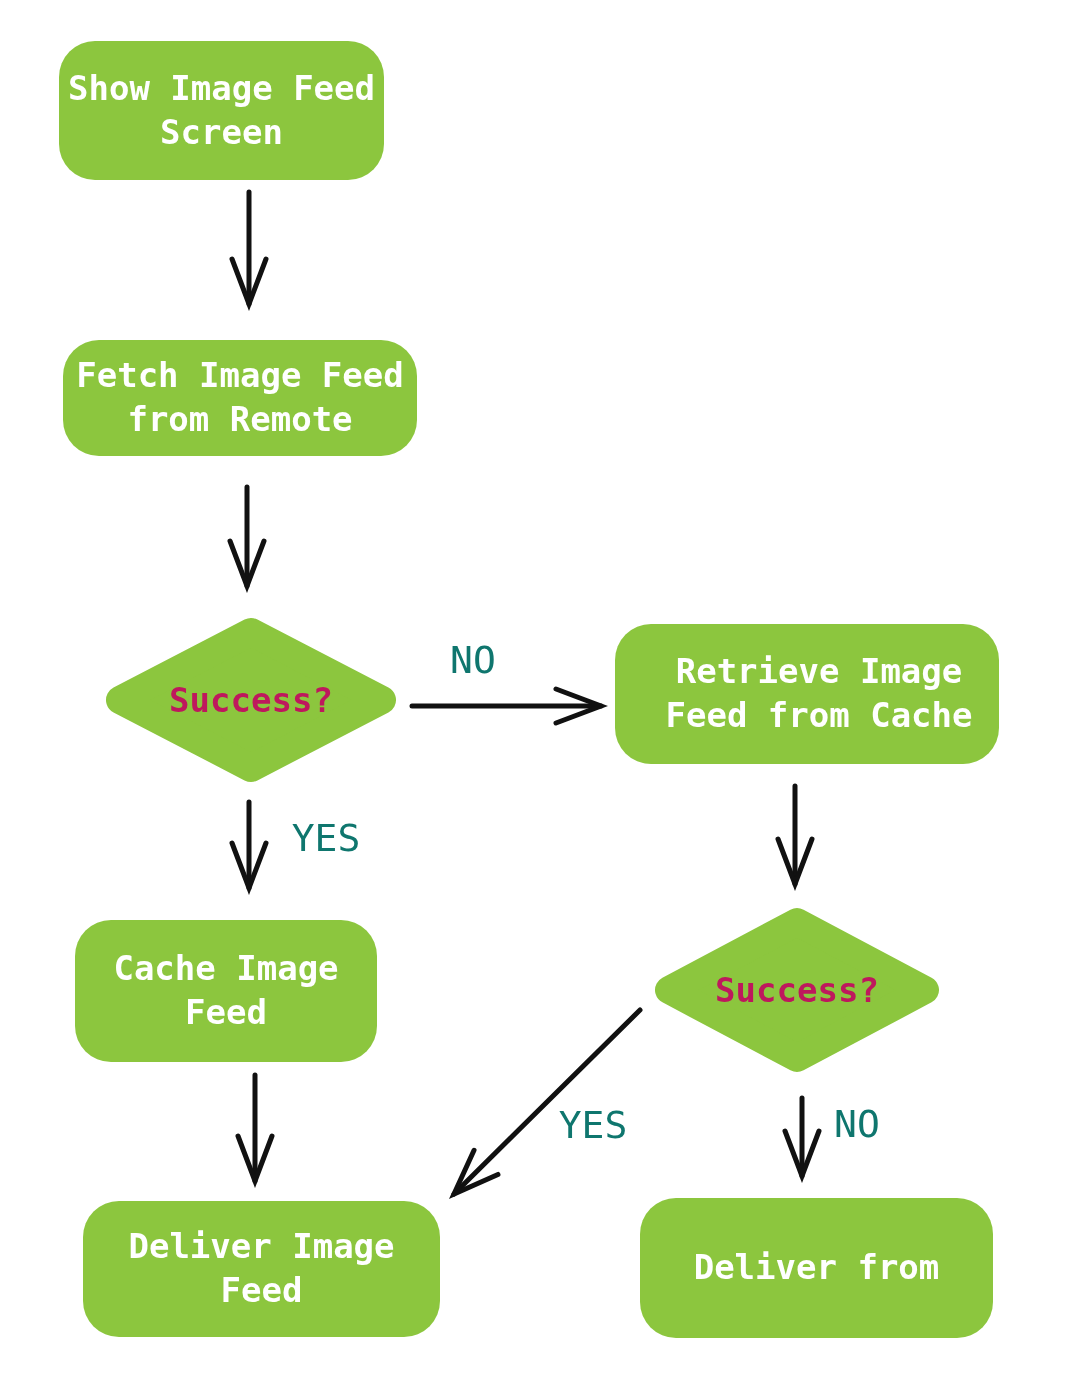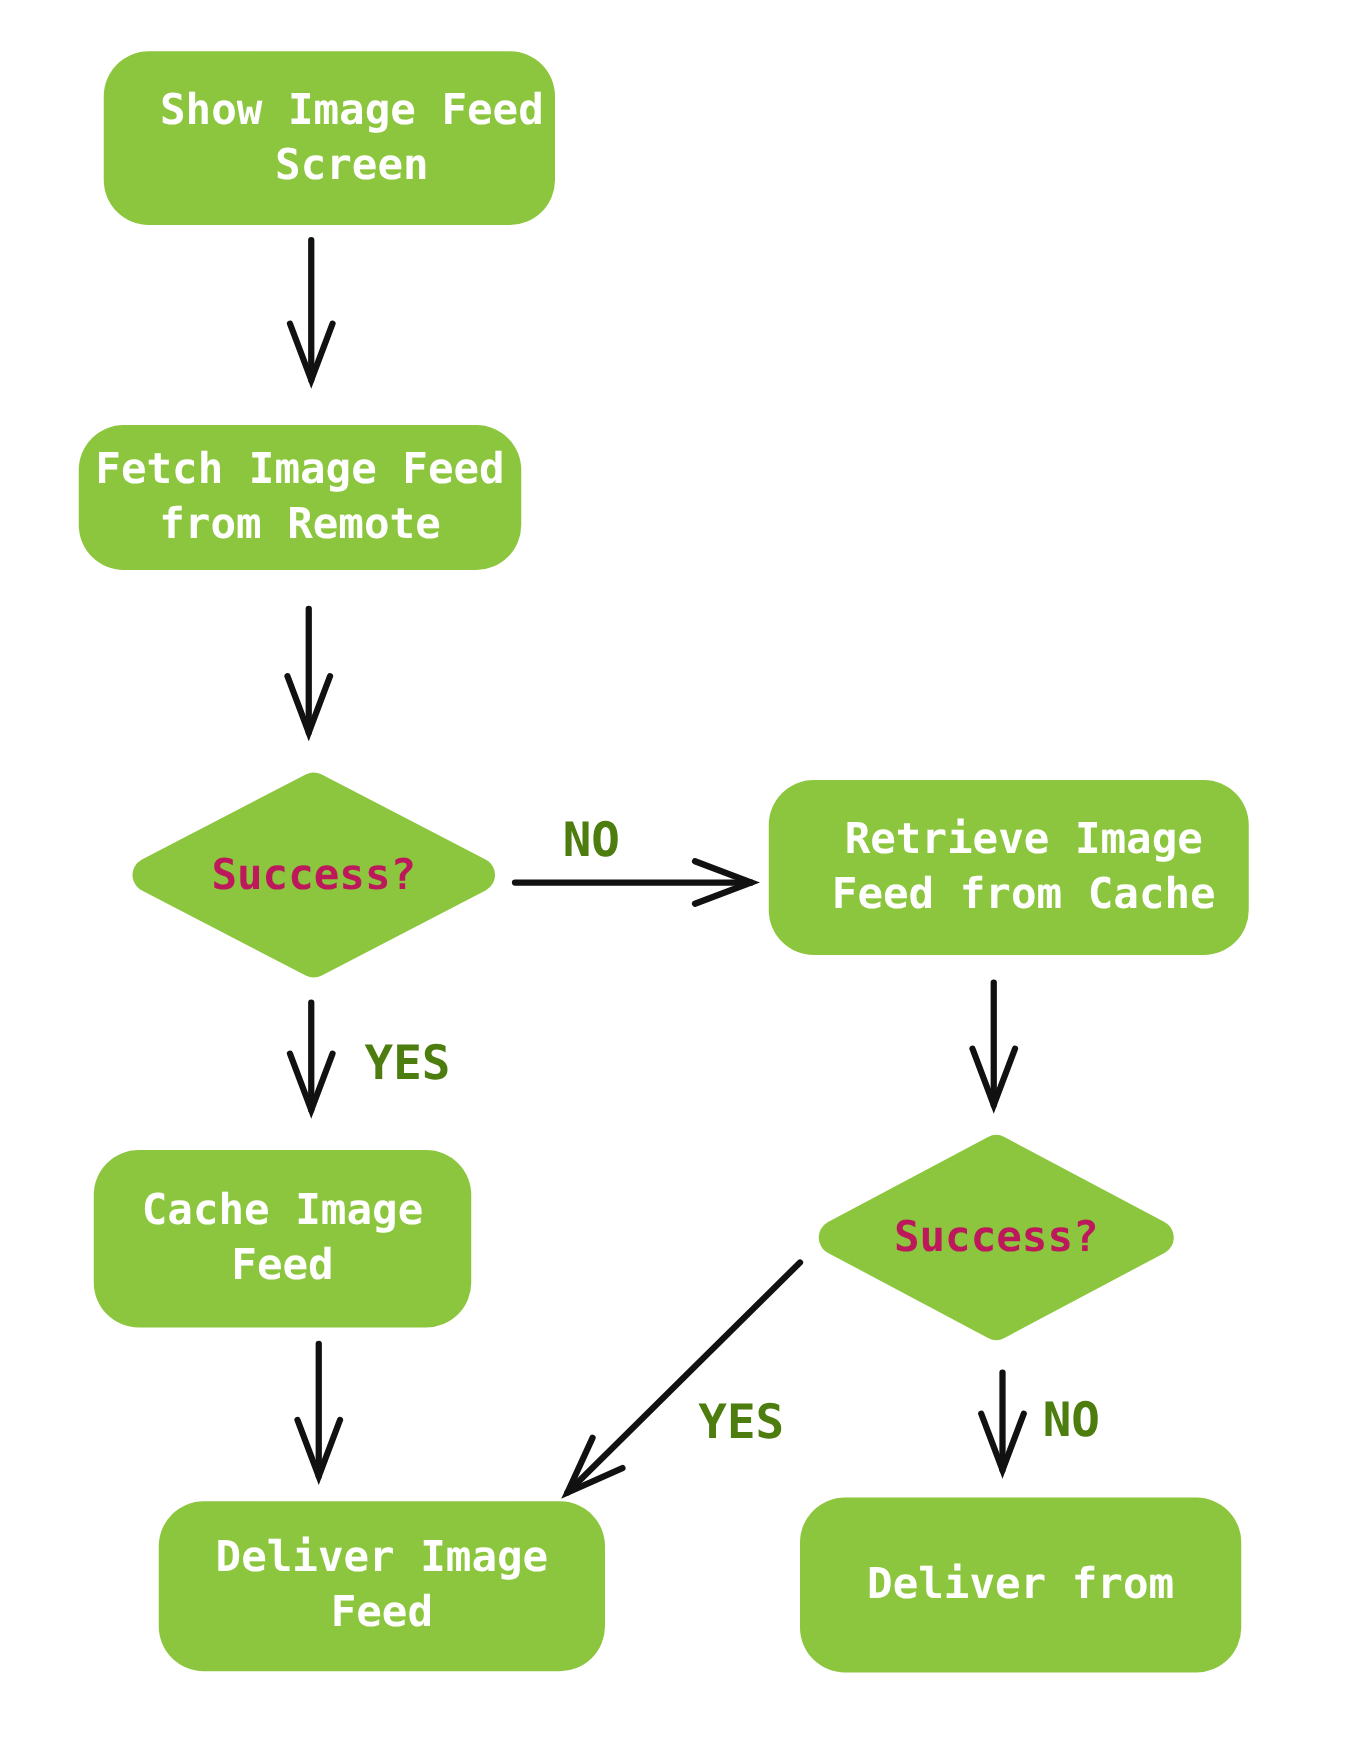--- a/index.html
+++ b/index.html
@@ -35,25 +35,24 @@
     position: absolute;
     transform: translate(-50%, -50%);
     color: #be185d;
     font-size: 34px;
     font-weight: bold;
     white-space: nowrap;
   }
   .edge-label {
     position: absolute;
     transform: translate(-50%, -50%);
-    color: #4d7c0f;
+    color: #0f766e;
     font-size: 38px;
-    font-weight: bold;
+    font-weight: normal;
     white-space: nowrap;
-    margin-top: 12px;
   }
 </style>
 </head>
 <body>
 
 <div class="canvas">
 
   <svg class="edges-svg" viewBox="0 0 1086 1398" xmlns="http://www.w3.org/2000/svg">
     <defs>
       <marker id="ah" markerUnits="userSpaceOnUse" markerWidth="56" markerHeight="44" refX="49" refY="22" orient="auto">
@@ -67,40 +66,40 @@
     <path d="M249,192 L249,304" fill="none" stroke="#111111" stroke-width="5" stroke-linecap="round" marker-end="url(#ah)"></path>
     <path d="M247,487 L247,586" fill="none" stroke="#111111" stroke-width="5" stroke-linecap="round" marker-end="url(#ah)"></path>
     <path d="M412,706 L601,706" fill="none" stroke="#111111" stroke-width="5" stroke-linecap="round" marker-end="url(#ah)"></path>
     <path d="M249,802 L249,888" fill="none" stroke="#111111" stroke-width="5" stroke-linecap="round" marker-end="url(#ah)"></path>
     <path d="M795,786 L795,884" fill="none" stroke="#111111" stroke-width="5" stroke-linecap="round" marker-end="url(#ah)"></path>
     <path d="M640,1010 L454,1194" fill="none" stroke="#111111" stroke-width="5" stroke-linecap="round" marker-end="url(#ah)"></path>
     <path d="M802,1098 L802,1176" fill="none" stroke="#111111" stroke-width="5" stroke-linecap="round" marker-end="url(#ah)"></path>
     <path d="M255,1075 L255,1181" fill="none" stroke="#111111" stroke-width="5" stroke-linecap="round" marker-end="url(#ah)"></path>
   </svg>
 
-  <div class="node" style="left:83px; top:41px; width:325px; height:139px;padding-left:36px;">
+  <div class="node" style="left:59px; top:41px; width:325px; height:139px;">
     <span class="node-label">Show Image Feed
 Screen</span>
   </div>
 
   <div class="node" style="left:63px; top:340px; width:354px; height:116px;">
     <span class="node-label">Fetch Image Feed
 from Remote</span>
   </div>
 
   <div class="node" style="left:615px; top:624px; width:360px; height:140px;padding-left:24px;">
     <span class="node-label">Retrieve Image
 Feed from Cache</span>
   </div>
 
   <div class="node" style="left:75px; top:920px; width:302px; height:142px;">
     <span class="node-label">Cache Image Feed</span>
   </div>
 
-  <div class="node" style="left:83px; top:1201px; width:357px; height:136px;margin-left:44px;">
+  <div class="node" style="left:83px; top:1201px; width:357px; height:136px;">
     <span class="node-label">Deliver Image
 Feed</span>
   </div>
 
   <div class="node" style="left:640px; top:1198px; width:353px; height:140px;">
     <span class="node-label">Deliver from</span>
   </div>
 
   <div class="decision-label" style="left:251px; top:700px;">Success?</div>
   <div class="decision-label" style="left:797px; top:990px;">Success?</div>

